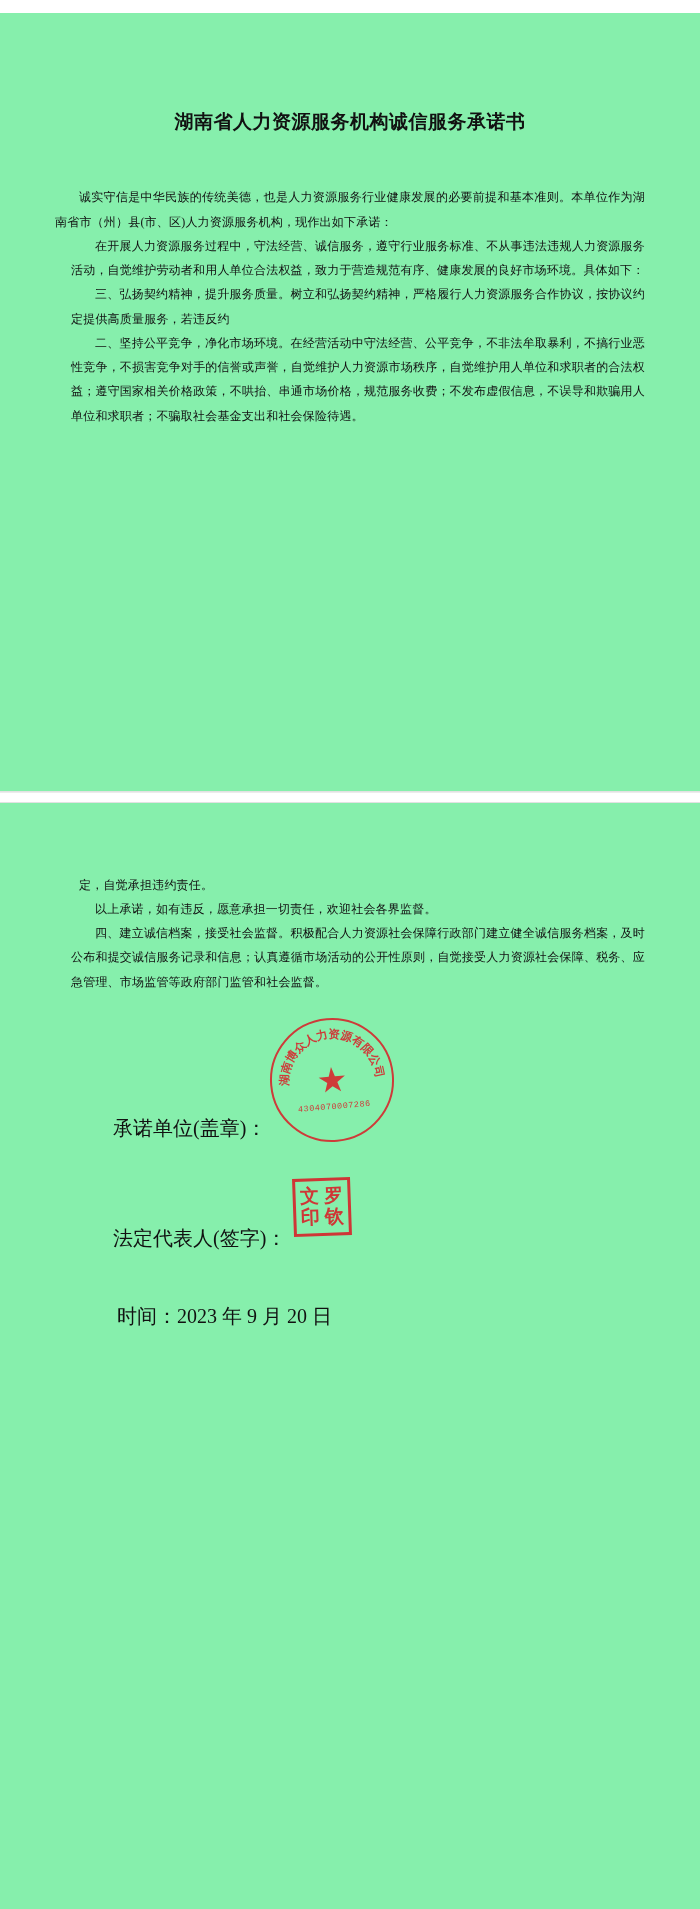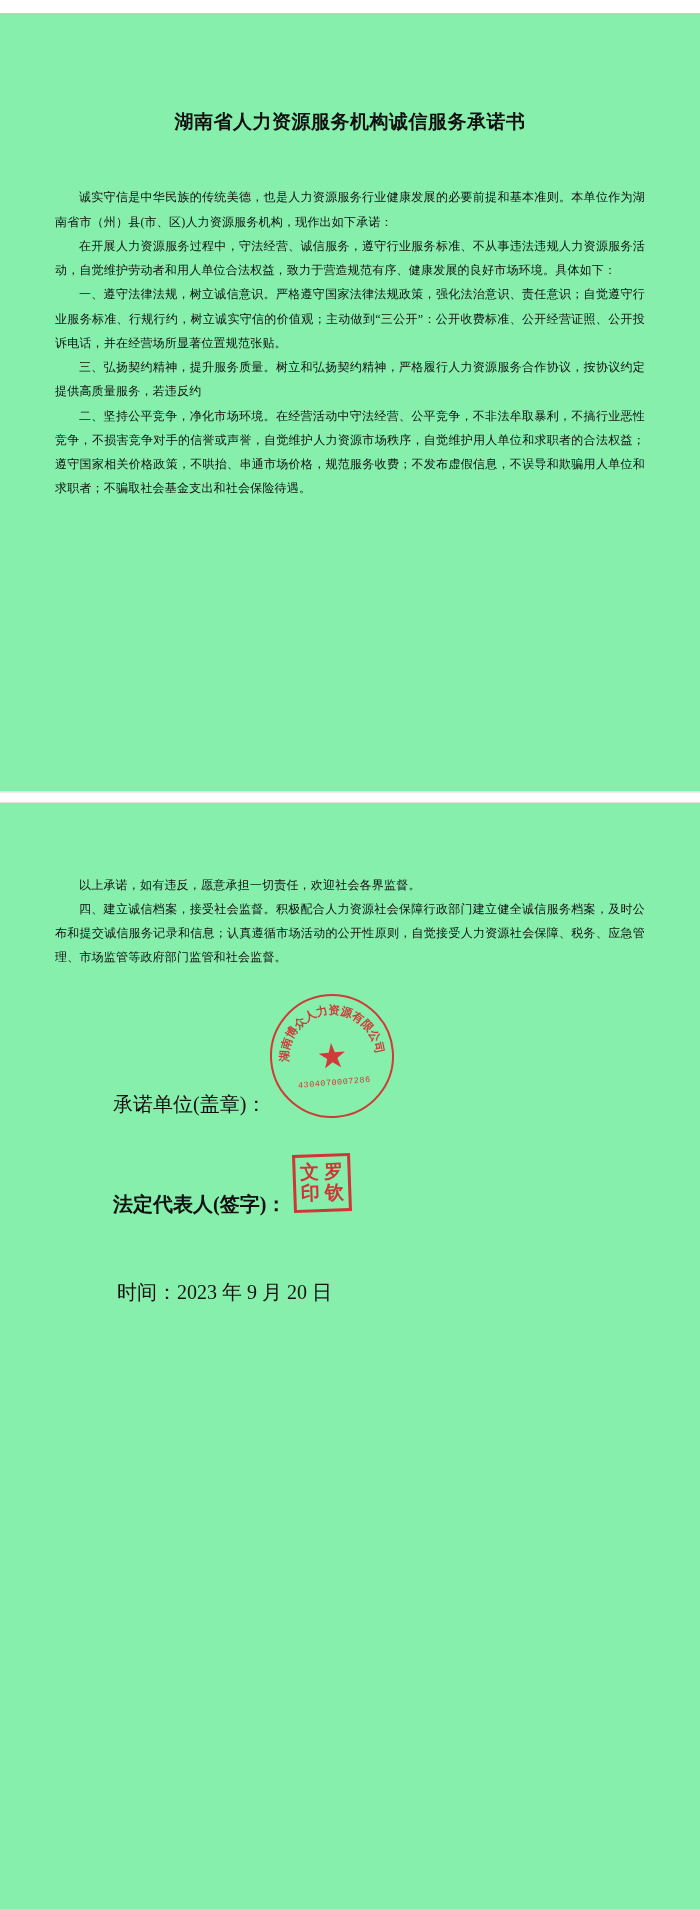--- a/index.html
+++ b/index.html
@@ -53,20 +53,21 @@
     line-height: 2.02;
     text-align: justify;
     text-justify: inter-ideograph;
     text-indent: 2em;
     margin: 0;
     padding: 0;
     letter-spacing: 0.2px;
   }
   .para + .para {
     margin-top: 0px;
+    margin-left: 16px;
   }
   .body-1 {
     padding-top: 28px;
   }
   .body-2 {
     padding-top: 70px;
   }
   
   .sign-block {
     position: relative;
@@ -81,23 +82,22 @@
   }
   .sign-unit {
     position: absolute;
     left: 0;
     top: 62px;
     width: 100%;
   }
   .sign-rep {
     position: absolute;
     left: 0;
-    top: 162px;
+    top: 172px;
     width: 100%;
-    font-weight: bold;
   }
   .sign-date {
     position: absolute;
     left: 4px;
     top: 250px;
     width: 100%;
   }
   
   .seal-round {
     position: absolute;
@@ -168,30 +168,30 @@
 <body>
 
 <div class="page-wrap">
 
   <section class="sheet sheet-1">
     <h1 class="doc-title">湖南省人力资源服务机构诚信服务承诺书</h1>
 
     <div class="body-1">
       <p class="para">诚实守信是中华民族的传统美德，也是人力资源服务行业健康发展的必要前提和基本准则。本单位作为湖南省市（州）县(市、区)人力资源服务机构，现作出如下承诺：</p>
       <p class="para">在开展人力资源服务过程中，守法经营、诚信服务，遵守行业服务标准、不从事违法违规人力资源服务活动，自觉维护劳动者和用人单位合法权益，致力于营造规范有序、健康发展的良好市场环境。具体如下：</p>
-      <p class="para">一、遵守法律法规，树立诚信意识。严格遵守国家法律法规政策，强化法治意识、责任意识；自觉遵守行业服务标准、行规行约，树立诚实守信的价值观；主动做到“三公开”：公开收费标准、公开经营证照、公开投诉电话，并在经营场所显著位置规范张贴。</p>
       <p class="para">三、弘扬契约精神，提升服务质量。树立和弘扬契约精神，严格履行人力资源服务合作协议，按协议约定提供高质量服务，若违反约</p>
       <p class="para">二、坚持公平竞争，净化市场环境。在经营活动中守法经营、公平竞争，不非法牟取暴利，不搞行业恶性竞争，不损害竞争对手的信誉或声誉，自觉维护人力资源市场秩序，自觉维护用人单位和求职者的合法权益；遵守国家相关价格政策，不哄抬、串通市场价格，规范服务收费；不发布虚假信息，不误导和欺骗用人单位和求职者；不骗取社会基金支出和社会保险待遇。</p>
     </div>
   </section>
 
   <div class="sheet-gap"></div>
 
   <section class="sheet sheet-2">
     <div class="body-2">
+      <p class="para">定，自觉承担违约责任。</p>
       <p class="para">以上承诺，如有违反，愿意承担一切责任，欢迎社会各界监督。</p>
       <p class="para">四、建立诚信档案，接受社会监督。积极配合人力资源社会保障行政部门建立健全诚信服务档案，及时公布和提交诚信服务记录和信息；认真遵循市场活动的公开性原则，自觉接受人力资源社会保障、税务、应急管理、市场监管等政府部门监管和社会监督。</p>
     </div>
 
     <div class="sign-block">
 
       <div class="seal-round">
         <div class="seal-arc-text">
           <svg viewBox="0 0 120 120" aria-hidden="true">
             <defs>

